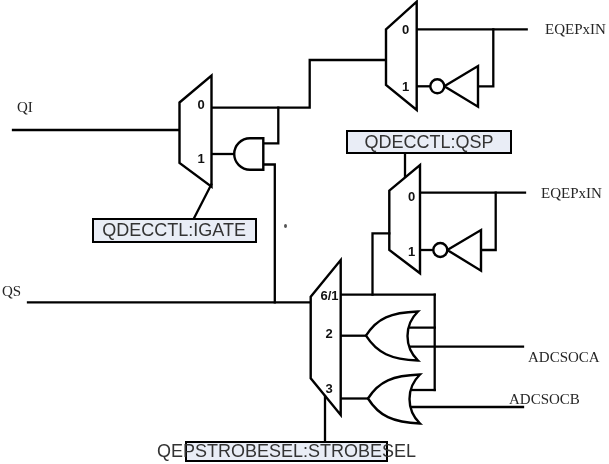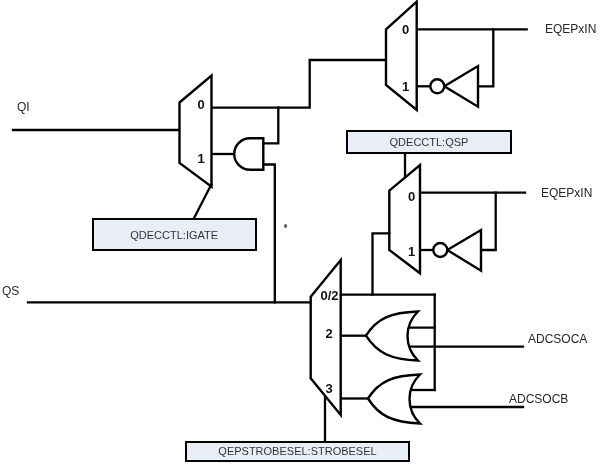--- a/index.html
+++ b/index.html
@@ -7,31 +7,31 @@
   }
   html,body{margin:0;padding:0;background:#ffffff;}
   #stage{
     position:relative; width:609px; height:464px; background:#ffffff;
     font-family:"Liberation Sans", sans-serif; overflow:hidden;
   }
   #stage svg{position:absolute;left:0;top:0;}
   .wire{stroke:var(--wire);stroke-width:2.3;fill:none;stroke-linecap:square;}
   .shape{stroke:var(--wire);stroke-width:2.4;fill:#ffffff;stroke-linejoin:miter;}
   .lbl{
-    position:absolute; color:var(--text); font-size:12px; line-height:14px;
-    white-space:nowrap; transform:translateY(-50%);
+    position:absolute; color:var(--text); font-size:15px; line-height:14px;
+    white-space:nowrap; transform:translateY(-50%);font-family:Liberation Serif, serif;
   }
   .port{
     position:absolute; color:#111; font-size:13px; font-weight:bold; line-height:13px;
     white-space:nowrap; transform:translate(-50%,-50%);
   }
   .regbox{
     position:absolute; background:var(--box_fill); border:2.4px solid var(--box_border);
     display:flex; align-items:center; justify-content:center;
-    color:#333; font-size:11px; white-space:nowrap; box-sizing:border-box;
+    color:#333; font-size:18px; white-space:nowrap; box-sizing:border-box;
   }
   .stray{position:absolute;width:3px;height:4px;background:#555;border-radius:50%;}
 </style>
 </head>
 <body>
 
 <div id="stage">
 
   <svg width="609" height="464" viewBox="0 0 609 464">
 
@@ -76,31 +76,31 @@
     <path class="shape" d="M310.7,296.7 L340.7,260 L340.7,415 L310.7,378.3 Z"></path>
     <path class="shape" d="M366,335.7 C377,318 391,312.5 418,311.5 C404,325 404,347 418,360.5 C391,359.5 377,353 366,335.7 Z"></path>
     <path class="shape" d="M368,398.5 C379,381 393,375.5 420,374.5 C406,388 406,410 420,423.5 C393,422.5 379,416 368,398.5 Z"></path>
     <path class="wire" d="M325,396 V440.7"></path>
   </svg>
 
   <div class="lbl" style="left:8px;top:107px;margin-left:9px;">QI</div>
   <div class="lbl" style="left:2px;top:291px;text-align:center;">QS</div>
   <div class="lbl" style="left:545px;top:29px;">EQEPxIN</div>
   <div class="lbl" style="left:541px;top:193px;">EQEPxIN</div>
-  <div class="lbl" style="left:528px;top:339px;">ADCSOCA</div>
+  <div class="lbl" style="left:528px;top:357px;">ADCSOCA</div>
   <div class="lbl" style="left:509px;top:399px;">ADCSOCB</div>
 
   <div class="regbox" style="left:346px;top:130px;width:166px;height:24px;">QDECCTL:QSP</div>
-  <div class="regbox" style="left:91.7px;top:218.3px;width:165px;height:33px;">QDECCTL:IGATE</div>
-  <div class="regbox" style="left:185px;top:440.7px;width:225px;height:21.5px;">QEPSTROBESEL:STROBESEL</div>
+  <div class="regbox" style="left:91.7px;top:218.3px;width:165px;height:25px;">QDECCTL:IGATE</div>
+  <div class="regbox" style="left:185px;top:440.7px;width:203px;height:21.5px;">QEPSTROBESEL:STROBESEL</div>
 
   <div class="port" style="left:405.5px;top:29px;">0</div>
   <div class="port" style="left:405.5px;top:86px;">1</div>
   <div class="port" style="left:201px;top:104px;">0</div>
   <div class="port" style="left:201px;top:158px;">1</div>
   <div class="port" style="left:411.5px;top:196px;">0</div>
   <div class="port" style="left:411.5px;top:251px;">1</div>
-  <div class="port" style="left:329.5px;top:294.5px;">0/2</div>
+  <div class="port" style="left:329.5px;top:294.5px;">6/1</div>
   <div class="port" style="left:329px;top:332.5px;">2</div>
   <div class="port" style="left:329px;top:388px;">3</div>
 
   <div class="stray" style="left:284px;top:224px;"></div>
 </div>
 
 </body></html>

